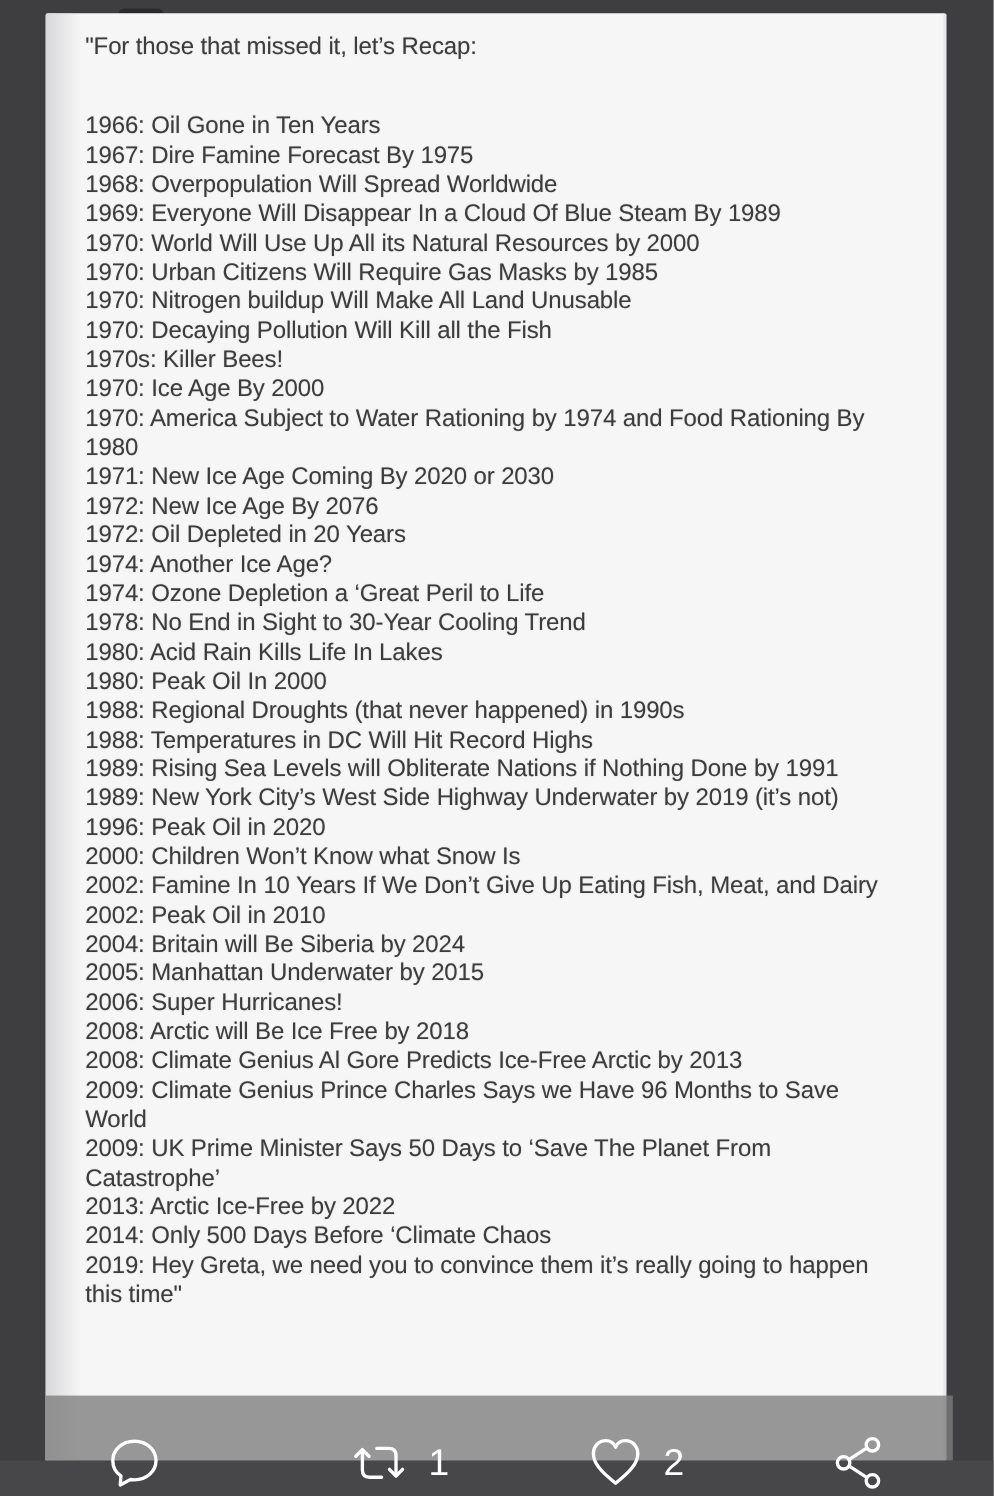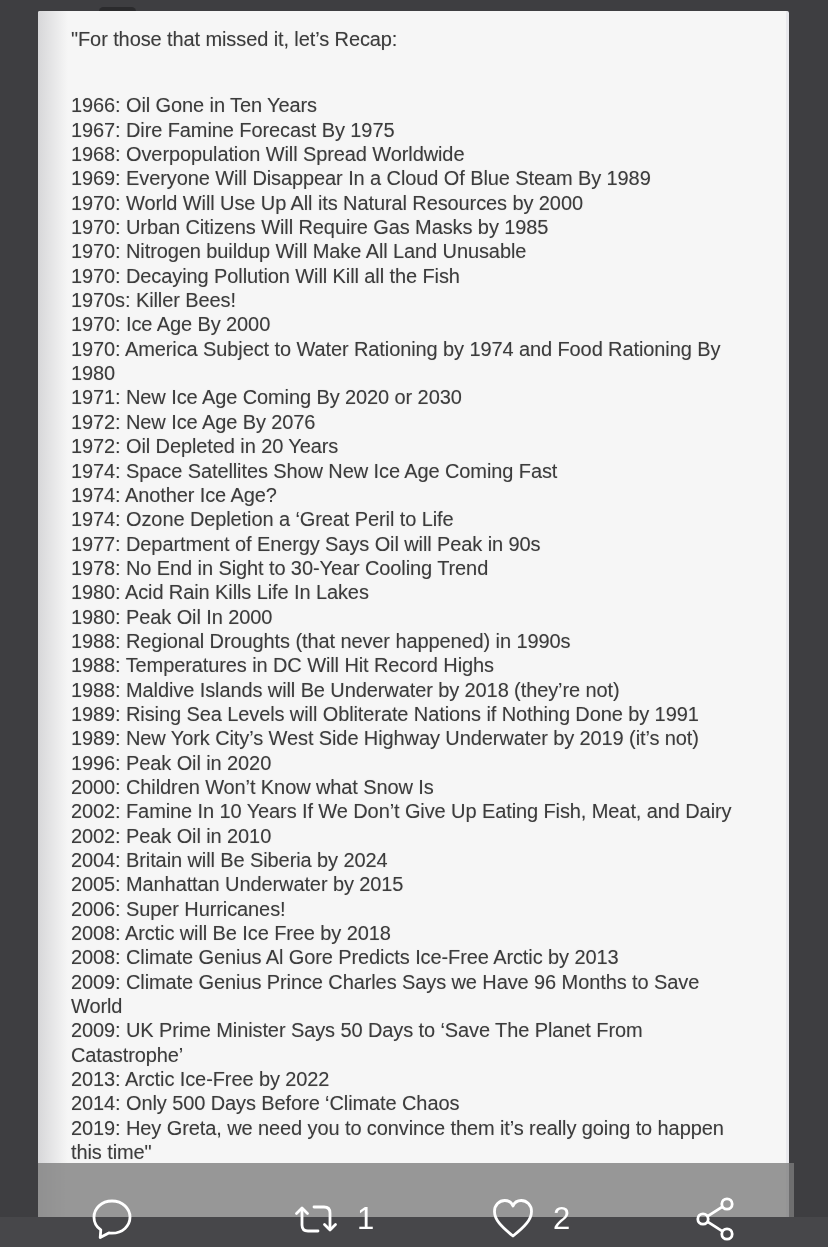--- a/index.html
+++ b/index.html
@@ -93,30 +93,27 @@
         <div class="post-line">1970: Urban Citizens Will Require Gas Masks by 1985</div>
         <div class="post-line">1970: Nitrogen buildup Will Make All Land Unusable</div>
         <div class="post-line">1970: Decaying Pollution Will Kill all the Fish</div>
         <div class="post-line">1970s: Killer Bees!</div>
         <div class="post-line">1970: Ice Age By 2000</div>
         <div class="post-line">1970: America Subject to Water Rationing by 1974 and Food Rationing By
 1980</div>
         <div class="post-line">1971: New Ice Age Coming By 2020 or 2030</div>
         <div class="post-line">1972: New Ice Age By 2076</div>
         <div class="post-line">1972: Oil Depleted in 20 Years</div>
-        <div class="post-line">1974: Space Satellites Show New Ice Age Coming Fast</div>
         <div class="post-line">1974: Another Ice Age?</div>
         <div class="post-line">1974: Ozone Depletion a ‘Great Peril to Life</div>
-        <div class="post-line">1977: Department of Energy Says Oil will Peak in 90s</div>
         <div class="post-line">1978: No End in Sight to 30-Year Cooling Trend</div>
         <div class="post-line">1980: Acid Rain Kills Life In Lakes</div>
         <div class="post-line">1980: Peak Oil In 2000</div>
         <div class="post-line">1988: Regional Droughts (that never happened) in 1990s</div>
         <div class="post-line">1988: Temperatures in DC Will Hit Record Highs</div>
-        <div class="post-line">1988: Maldive Islands will Be Underwater by 2018 (they’re not)</div>
         <div class="post-line">1989: Rising Sea Levels will Obliterate Nations if Nothing Done by 1991</div>
         <div class="post-line">1989: New York City’s West Side Highway Underwater by 2019 (it’s not)</div>
         <div class="post-line">1996: Peak Oil in 2020</div>
         <div class="post-line">2000: Children Won’t Know what Snow Is</div>
         <div class="post-line">2002: Famine In 10 Years If We Don’t Give Up Eating Fish, Meat, and Dairy</div>
         <div class="post-line">2002: Peak Oil in 2010</div>
         <div class="post-line">2004: Britain will Be Siberia by 2024</div>
         <div class="post-line">2005: Manhattan Underwater by 2015</div>
         <div class="post-line">2006: Super Hurricanes!</div>
         <div class="post-line">2008: Arctic will Be Ice Free by 2018</div>

